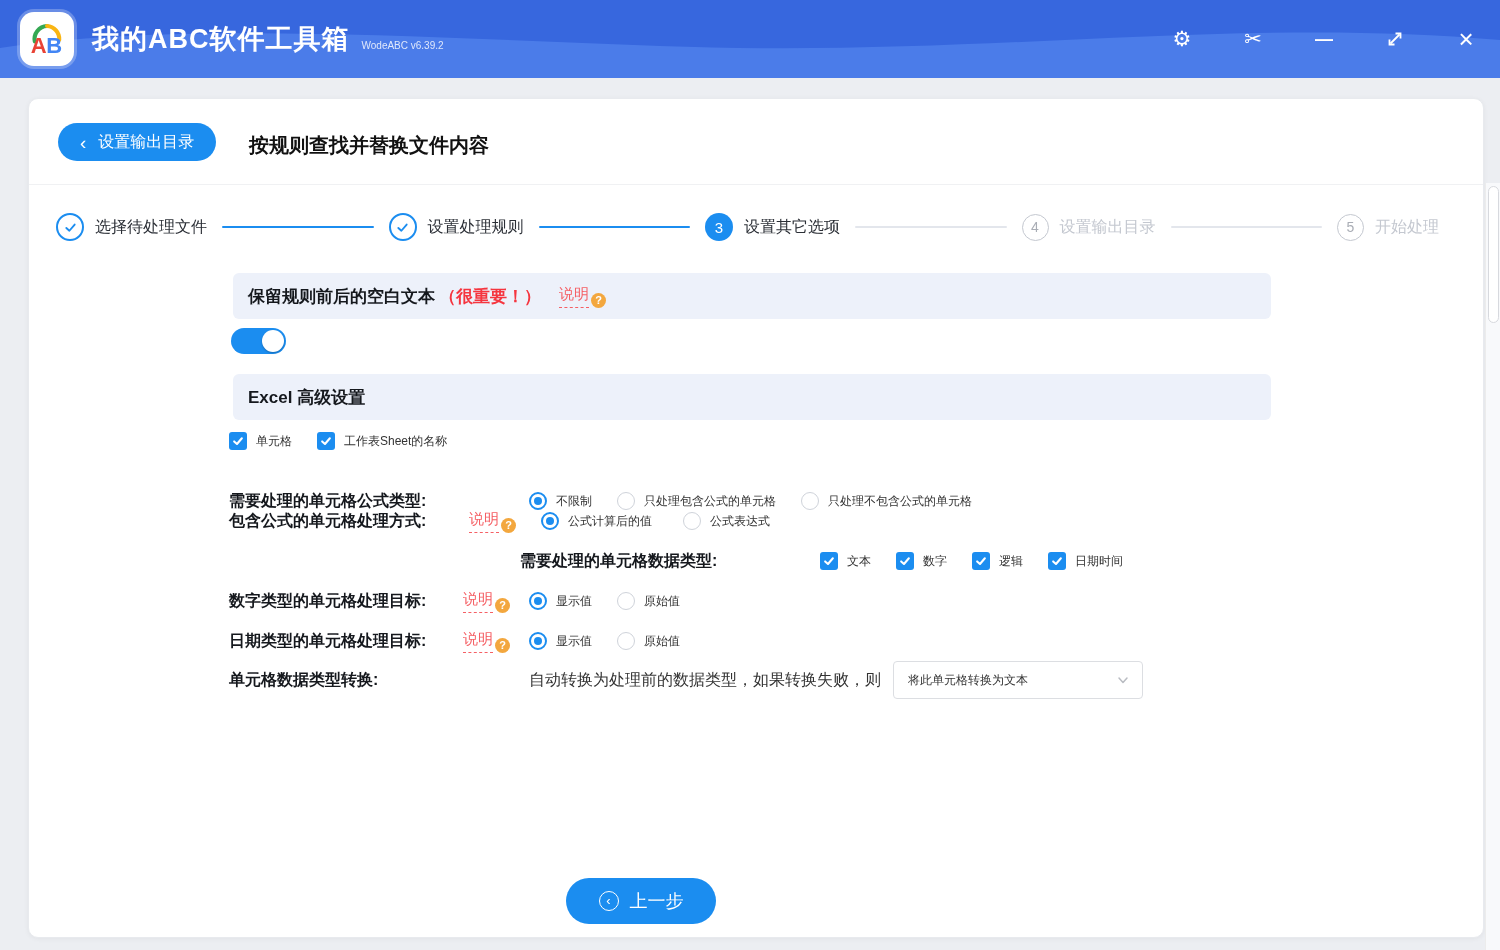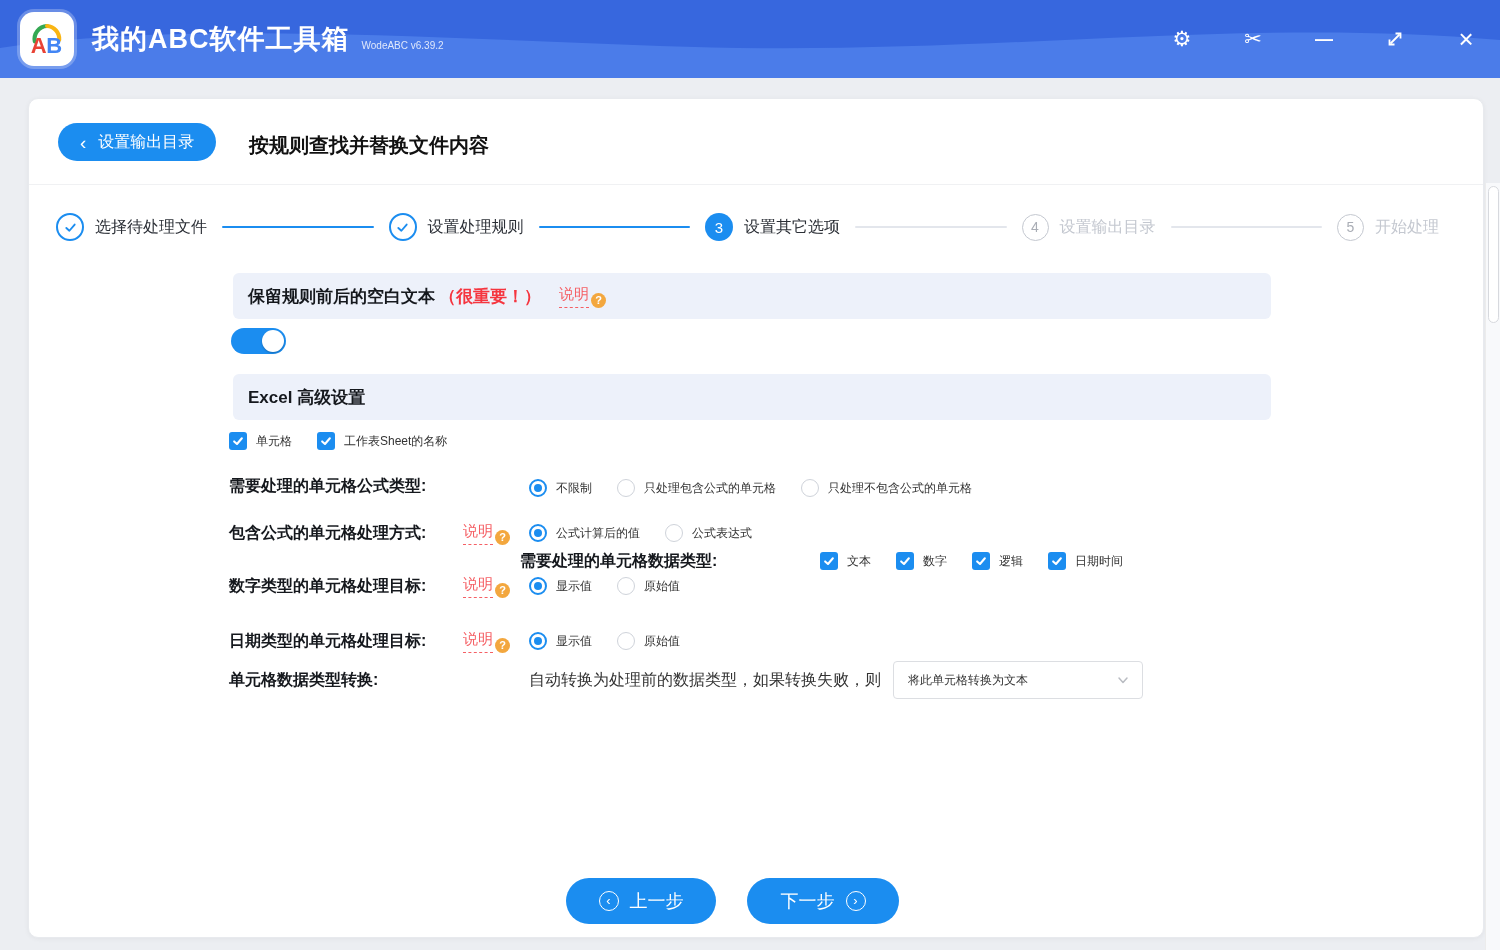--- a/index.html
+++ b/index.html
@@ -253,37 +253,37 @@
     <div class="opt">
       <span class="checkbox">
         <svg viewBox="0 0 14 14" width="12" height="12">
             <path d="M2.5 7.5 L5.8 10.5 L11.5 3.8" stroke="#fff" stroke-width="2.4" fill="none" stroke-linecap="round" stroke-linejoin="round"></path>
           </svg>
       </span>
       <span class="opt-label">工作表Sheet的名称</span>
     </div>
   </div>
 
-  <div class="form-row" style="top:358px;align-items:flex-end;">
+  <div class="form-row" style="top:382px;">
     <div class="row-label">需要处理的单元格公式类型:</div>
     <div class="opt">
       <span class="radio selected"></span>
       <span class="opt-label">不限制</span>
     </div>
     <div class="opt">
       <span class="radio unselected"></span>
       <span class="opt-label">只处理包含公式的单元格</span>
     </div>
     <div class="opt">
       <span class="radio unselected"></span>
       <span class="opt-label">只处理不包含公式的单元格</span>
     </div>
   </div>
 
-  <div class="form-row" style="top:414px;">
+  <div class="form-row" style="top:402px;gap:6px;">
     <div class="row-label narrow">包含公式的单元格处理方式:</div>
     <div class="row-help">
       <span class="help">
         <span class="help-text">说明</span>
         <span class="help-badge">?</span>
       </span>
     </div>
     <div class="opt">
       <span class="radio selected"></span>
       <span class="opt-label">公式计算后的值</span>
@@ -323,21 +323,21 @@
     <div class="opt">
       <span class="checkbox">
         <svg viewBox="0 0 14 14" width="12" height="12">
             <path d="M2.5 7.5 L5.8 10.5 L11.5 3.8" stroke="#fff" stroke-width="2.4" fill="none" stroke-linecap="round" stroke-linejoin="round"></path>
           </svg>
       </span>
       <span class="opt-label">日期时间</span>
     </div>
   </div>
 
-  <div class="form-row" style="top:467px;">
+  <div class="form-row" style="top:482px;">
     <div class="row-label narrow">数字类型的单元格处理目标:</div>
     <div class="row-help">
       <span class="help">
         <span class="help-text">说明</span>
         <span class="help-badge">?</span>
       </span>
     </div>
     <div class="opt">
       <span class="radio selected"></span>
       <span class="opt-label">显示值</span>
@@ -374,22 +374,18 @@
       <svg width="14" height="14" viewBox="0 0 14 14">
         <path d="M3 5 L7 9.5 L11 5" stroke="#b9bcc2" stroke-width="1.5" fill="none" stroke-linecap="round" stroke-linejoin="round"></path>
       </svg>
     </div>
   </div>
 
   <div class="footer-btn btn-prev">
     <span class="btn-circle">‹</span>
     <span>上一步</span>
   </div>
-  <div class="footer-btn btn-next">
-    <span>下一步</span>
-    <span class="btn-circle">›</span>
-  </div>
 
 </div>
 
 <div class="scrollbar-track">
   <div class="scrollbar-thumb"></div>
 </div>
 
 </body></html>

